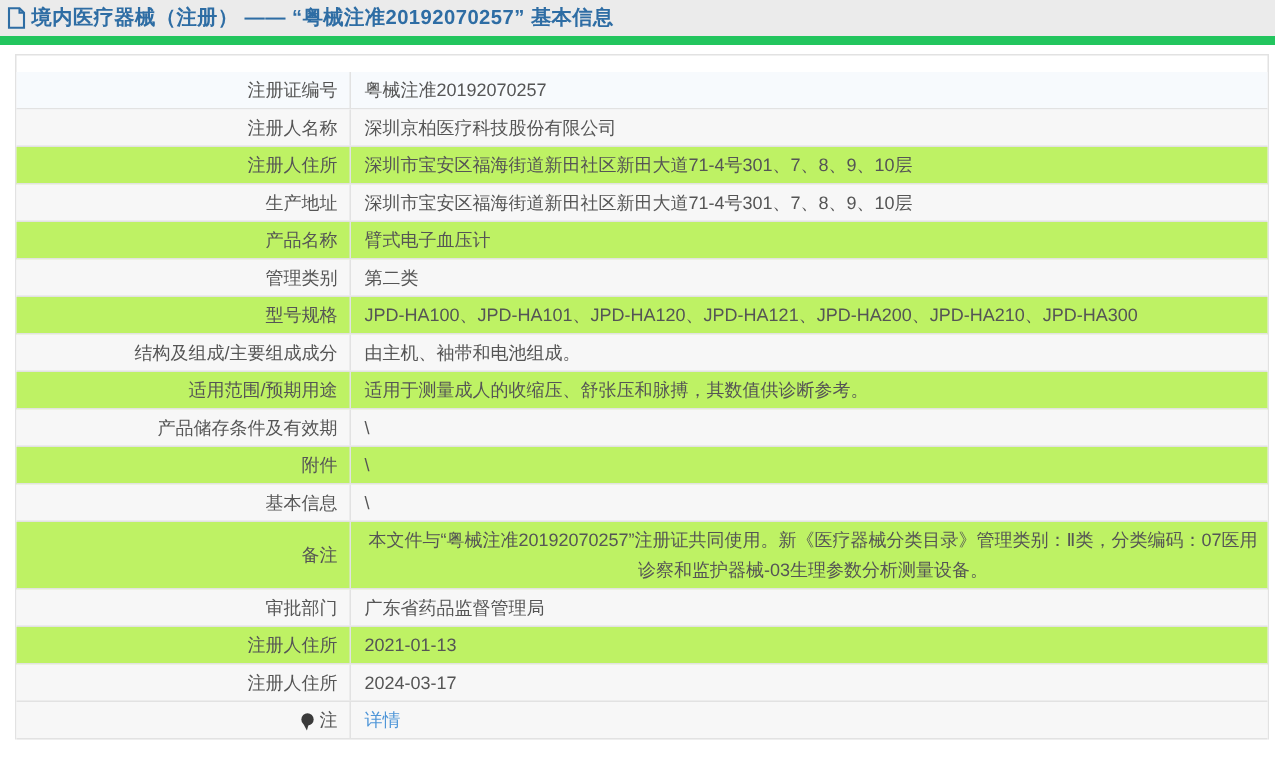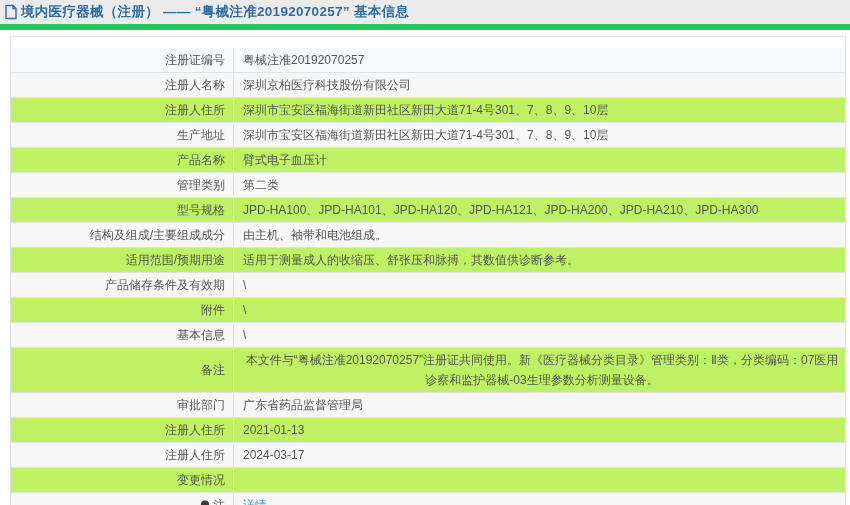--- a/index.html
+++ b/index.html
@@ -145,26 +145,20 @@
         <span>注册人住所</span>
       </div>
       <div class="cell value">2021-01-13</div>
     </div>
     <div class="row alt">
       <div class="cell label">
         <span>注册人住所</span>
       </div>
       <div class="cell value">2024-03-17</div>
     </div>
-    <div class="row">
-      <div class="cell label">
-        <span>变更情况</span>
-      </div>
-      <div class="cell value"></div>
-    </div>
     <div class="row alt">
       <div class="cell label">
         <span class="pin-icon">
           <svg width="10" height="13" viewBox="0 0 10 13">
             <circle cx="5" cy="4.6" r="4.1" fill="#3a3a3a"></circle>
             <path d="M2.2 7.5 L4.6 12 L5.8 7.8 Z" fill="#3a3a3a"></path>
           </svg>
         </span>
         <span>注</span>
       </div>

